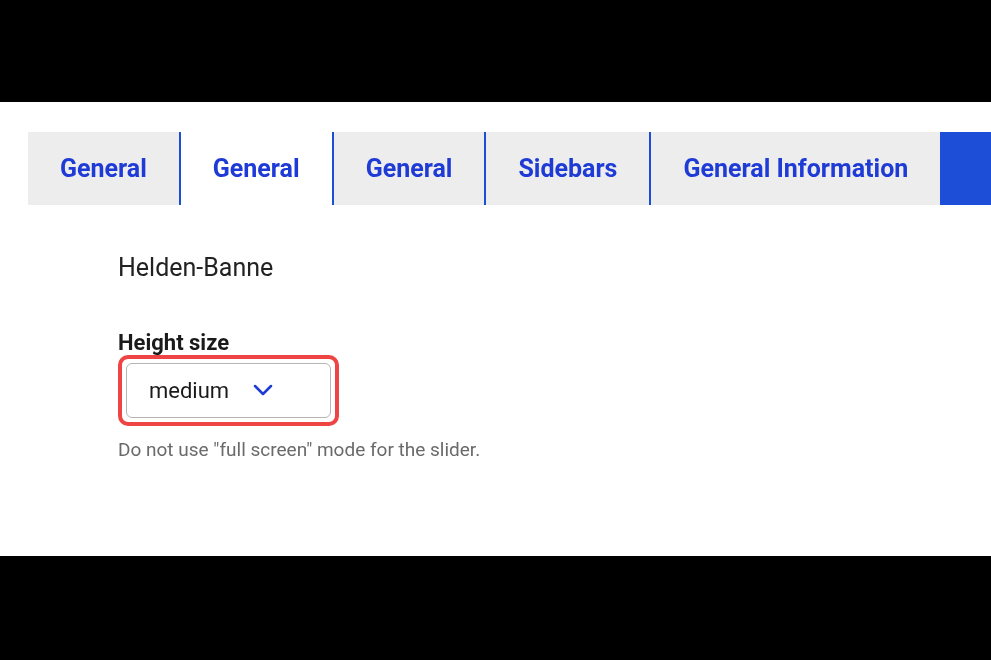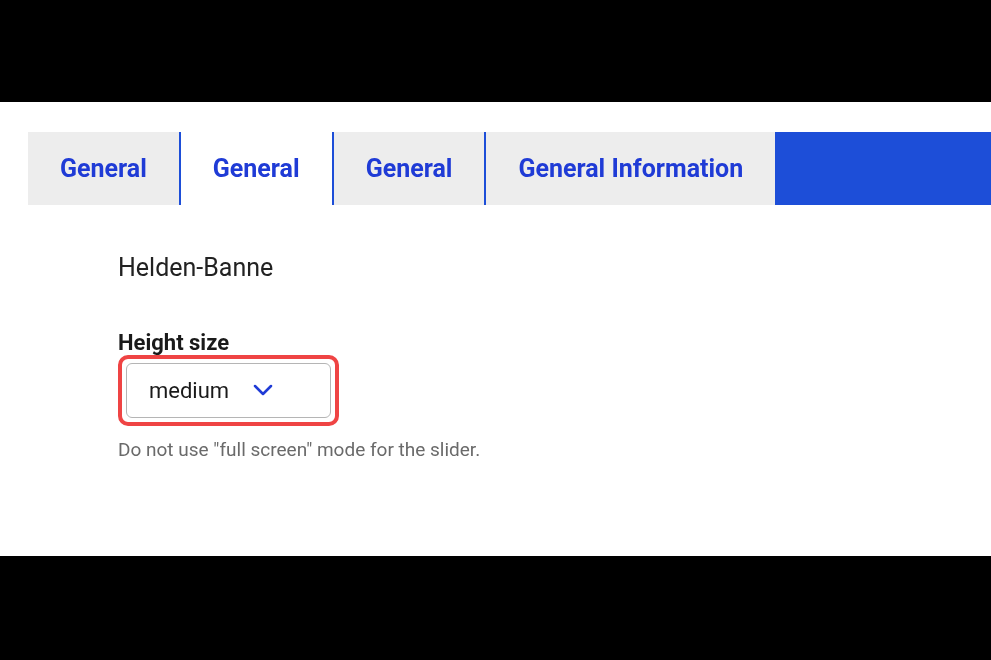--- a/index.html
+++ b/index.html
@@ -108,20 +108,21 @@
   </style>
 </head>
 <body>
 
 <div class="page-wrapper">
 
   <div class="tabs-container">
     <div class="tab">General</div>
     <div class="tab active">General</div>
     <div class="tab">General</div>
+    <div class="tab">Sidebars</div>
     <div class="tab">General Information</div>
   </div>
 
   <div class="content-area">
     <div class="section-title">Helden-Banne</div>
     
     <div class="field-label">Height size</div>
     
     <div class="select-highlight">
       <div class="select-box">

